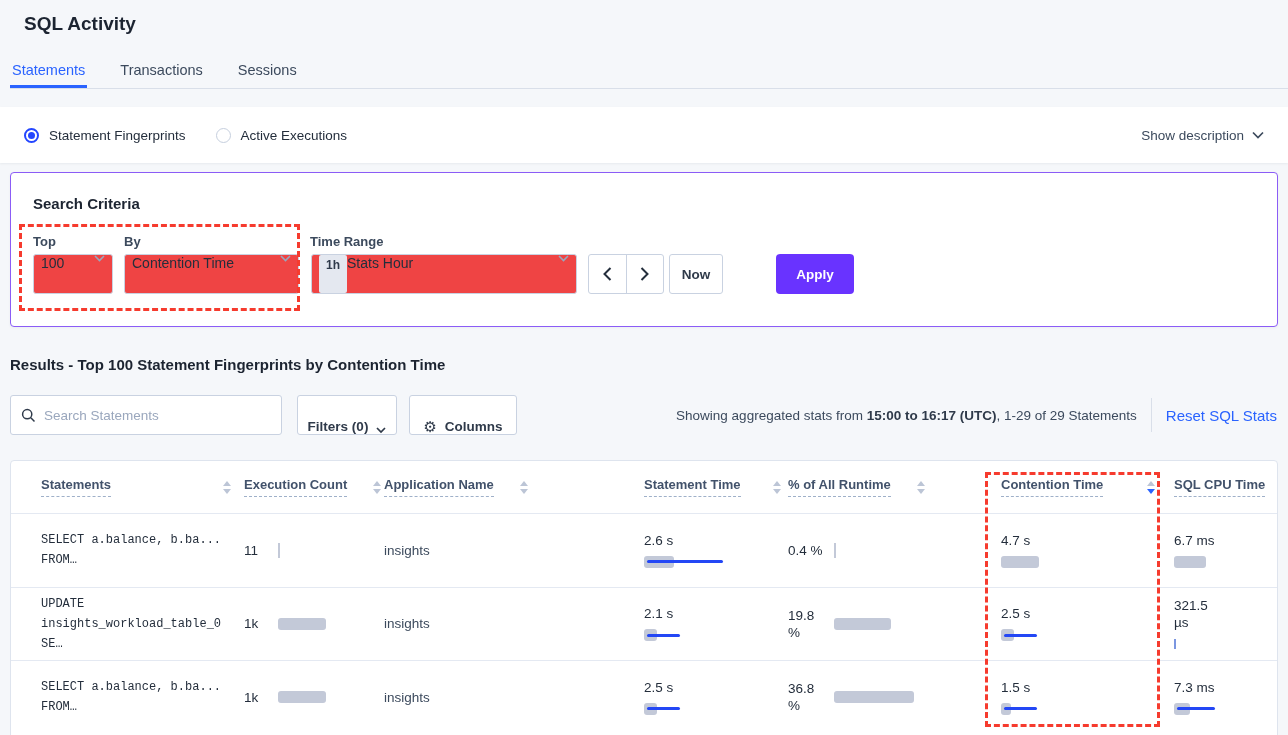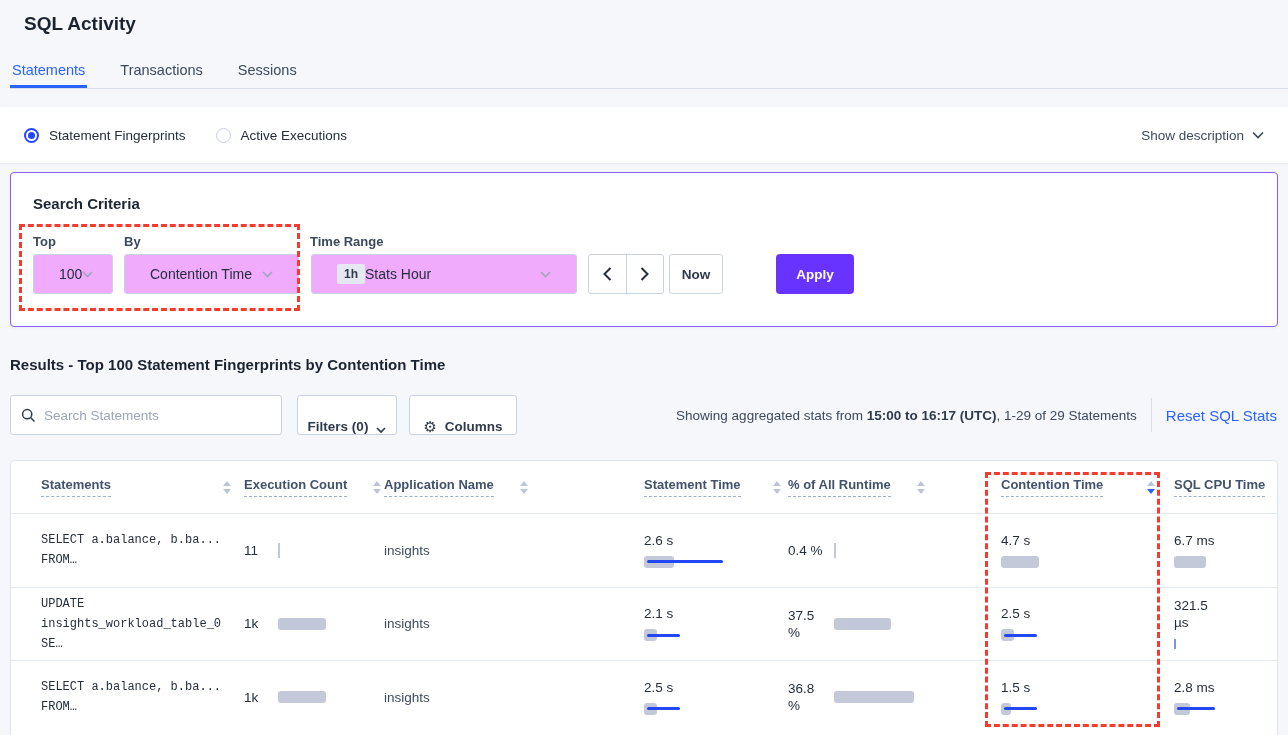--- a/index.html
+++ b/index.html
@@ -23,22 +23,22 @@
   .rdot i { width:7px; height:7px; border-radius:50%; background:#2446ff; }
   .rdot.off { border:1px solid #c6cfde; }
   .radio-text { margin-left:10px; font-size:13.5px; color:#242e3c; }
   .show-desc { margin-left:auto; display:flex; align-items:center; gap:8px; font-size:13.5px; color:#3c4a5d; cursor:pointer; }
 
   .criteria-card { position:absolute; left:10px; top:172px; width:1268px; height:155px; background:#fff;
     border:1px solid #8b5cf6; border-radius:4px; box-shadow:0 1px 3px rgba(60,70,90,.05); }
   .sc-title { position:absolute; left:22px; top:22px; font-size:15px; font-weight:700; color:#1c2431; }
   .f-label { position:absolute; top:61px; font-size:13px; font-weight:700; color:#3c4a5d; }
   .fl-top { left:22px; } .fl-by { left:113px; } .fl-tr { left:299px; }
-  .sel { position:absolute; top:81px; height:40px; border:1px solid #c9d2e1; border-radius:3px; background:#f0abfc;
-    display:flex; align-items:center; padding:0 25px; font-size:14px; color:#242e3c; cursor:pointer; }
+  .sel { position:absolute; top:81px; height:40px; border:1px solid #c9d2e1; border-radius:3px; background:#ef4444;
+    display:flex; padding:0 7px; font-size:14px; color:#242e3c; cursor:pointer; }
   .sel .chev { margin-left:auto; color:#9aa7bd; display:flex; }
   #sel-top { left:22px; width:80px; }
   #sel-by { left:113px; width:175px; }
   #sel-tr { left:300px; width:266px; }
   .badge-1h { background:#e4e8f0; border-radius:2px; font-size:12px; font-weight:700; padding:3px 7px; margin-right:0; color:#2f3a4a; }
   .arrows { position:absolute; left:577px; top:81px; width:76px; height:40px; border:1px solid #c9d2e1; border-radius:3px; background:#fff; display:flex; }
   .arrow-btn { flex:1; display:flex; align-items:center; justify-content:center; cursor:pointer; }
   .arrow-btn.prev { border-right:1px solid #c9d2e1; }
   .now-btn { position:absolute; left:658px; top:81px; width:54px; height:40px; border:1px solid #c9d2e1; border-radius:3px; background:#fff;
     display:flex; align-items:center; justify-content:center; font-size:13.5px; font-weight:700; color:#2f3a4a; cursor:pointer; }
@@ -328,21 +328,21 @@
               </div>
         <div class="barwrap">
                 <i class="gbar" style="width: 13px;"></i>
                 <i class="bline" style="width: 33px;"></i>
               </div>
       </div>
     </div>
     <div class="td c5">
       <div class="inline">
         <div class="lines rlabel">
-                <div>37.5</div>
+                <div>19.8</div>
                 <div>%</div>
               </div>
         <div class="barwrap">
                 <i class="gbar" style="width: 57px;"></i>
               </div>
       </div>
     </div>
     <div class="td c6">
       <div class="stack">
         <div class="lines">
@@ -410,21 +410,21 @@
               </div>
         <div class="barwrap">
                 <i class="gbar" style="width: 10px;"></i>
                 <i class="bline" style="width: 33px;"></i>
               </div>
       </div>
     </div>
     <div class="td c7">
       <div class="stack">
         <div class="lines">
-                <div>2.8 ms</div>
+                <div>7.3 ms</div>
               </div>
         <div class="barwrap">
                 <i class="gbar" style="width: 16px;"></i>
                 <i class="bline" style="width: 38px;"></i>
               </div>
       </div>
     </div>
   </div>
 </div>
   </div>

